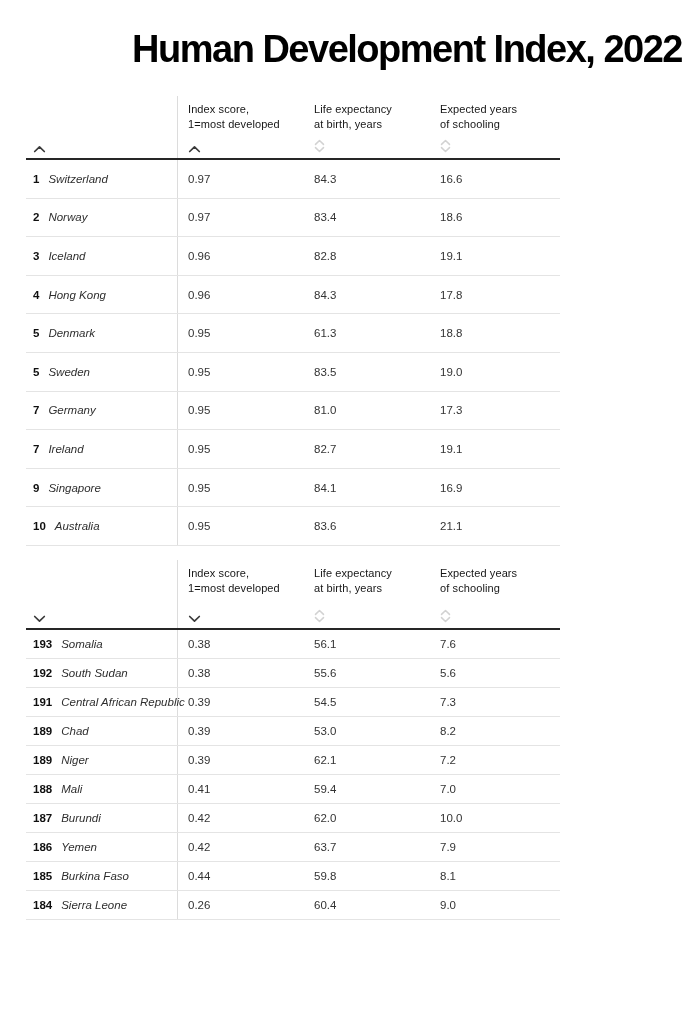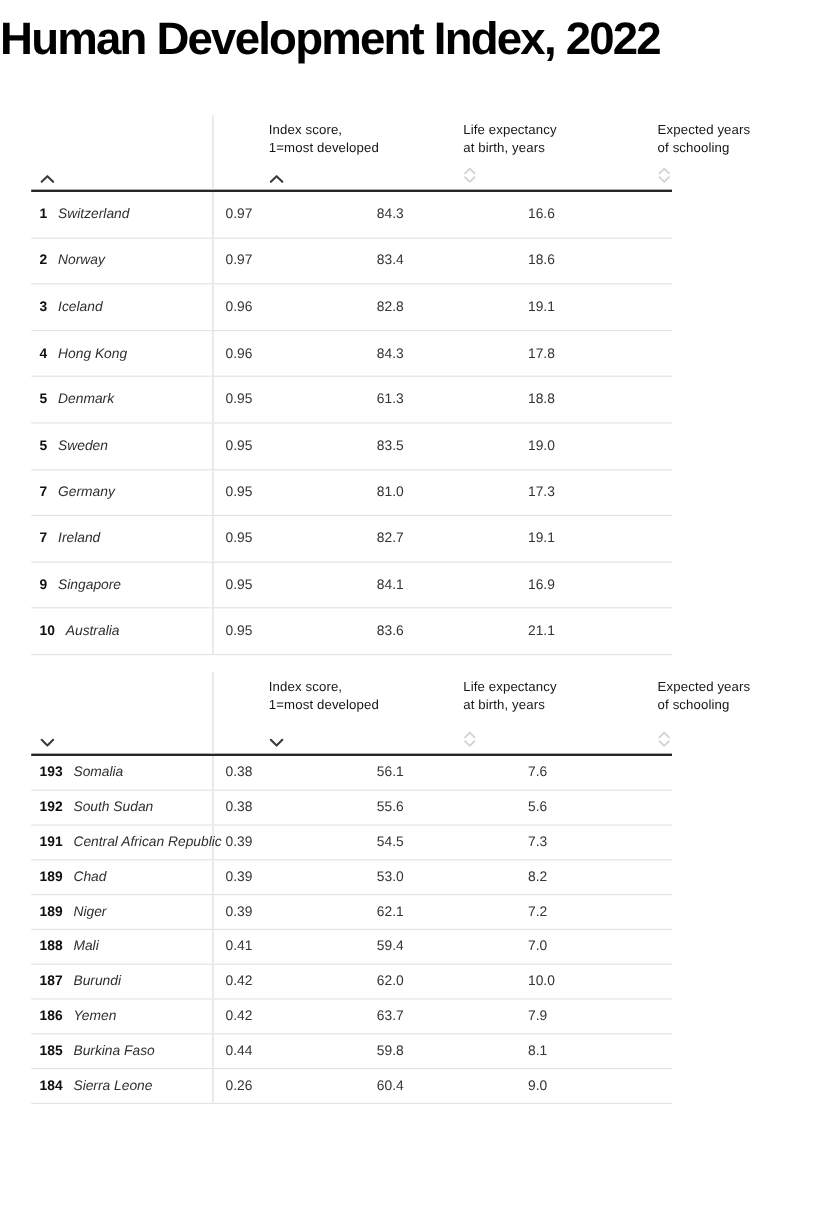--- a/index.html
+++ b/index.html
@@ -5,42 +5,41 @@
   html,body { margin:0; padding:0; background:#ffffff; }
   .page {
     position:relative;
     width:682px; height:1024px;
     background:#ffffff;
     font-family:"Liberation Sans","DejaVu Sans",sans-serif;
     overflow:hidden;
   }
   .title {
     margin:0;
-    padding-top:13px;
-    text-align:left;
+    padding-top:29px;
+    text-align:right;
     font-size:38px;
     font-weight:bold;
     letter-spacing:-1.5px;
     color:#000000;
     line-height:1.1;
   }
   .tablewrap {
     position:absolute;
     left:26px;
     width:534px;
   }
   .t1 { top:96px; }
   .t2 { top:560px; }
 
   .thead {
     display:grid;
     grid-template-columns:152px 126px 126px 130px;
     border-bottom:2px solid #262626;
     box-sizing:border-box;
-    gap:36px;
   }
   .t1 .thead { height:64px; }
   .t2 .thead { height:70px; }
 
   .th {
     display:flex;
     flex-direction:column;
     justify-content:space-between;
     box-sizing:border-box;
     padding:6px 0 5px 10px;

